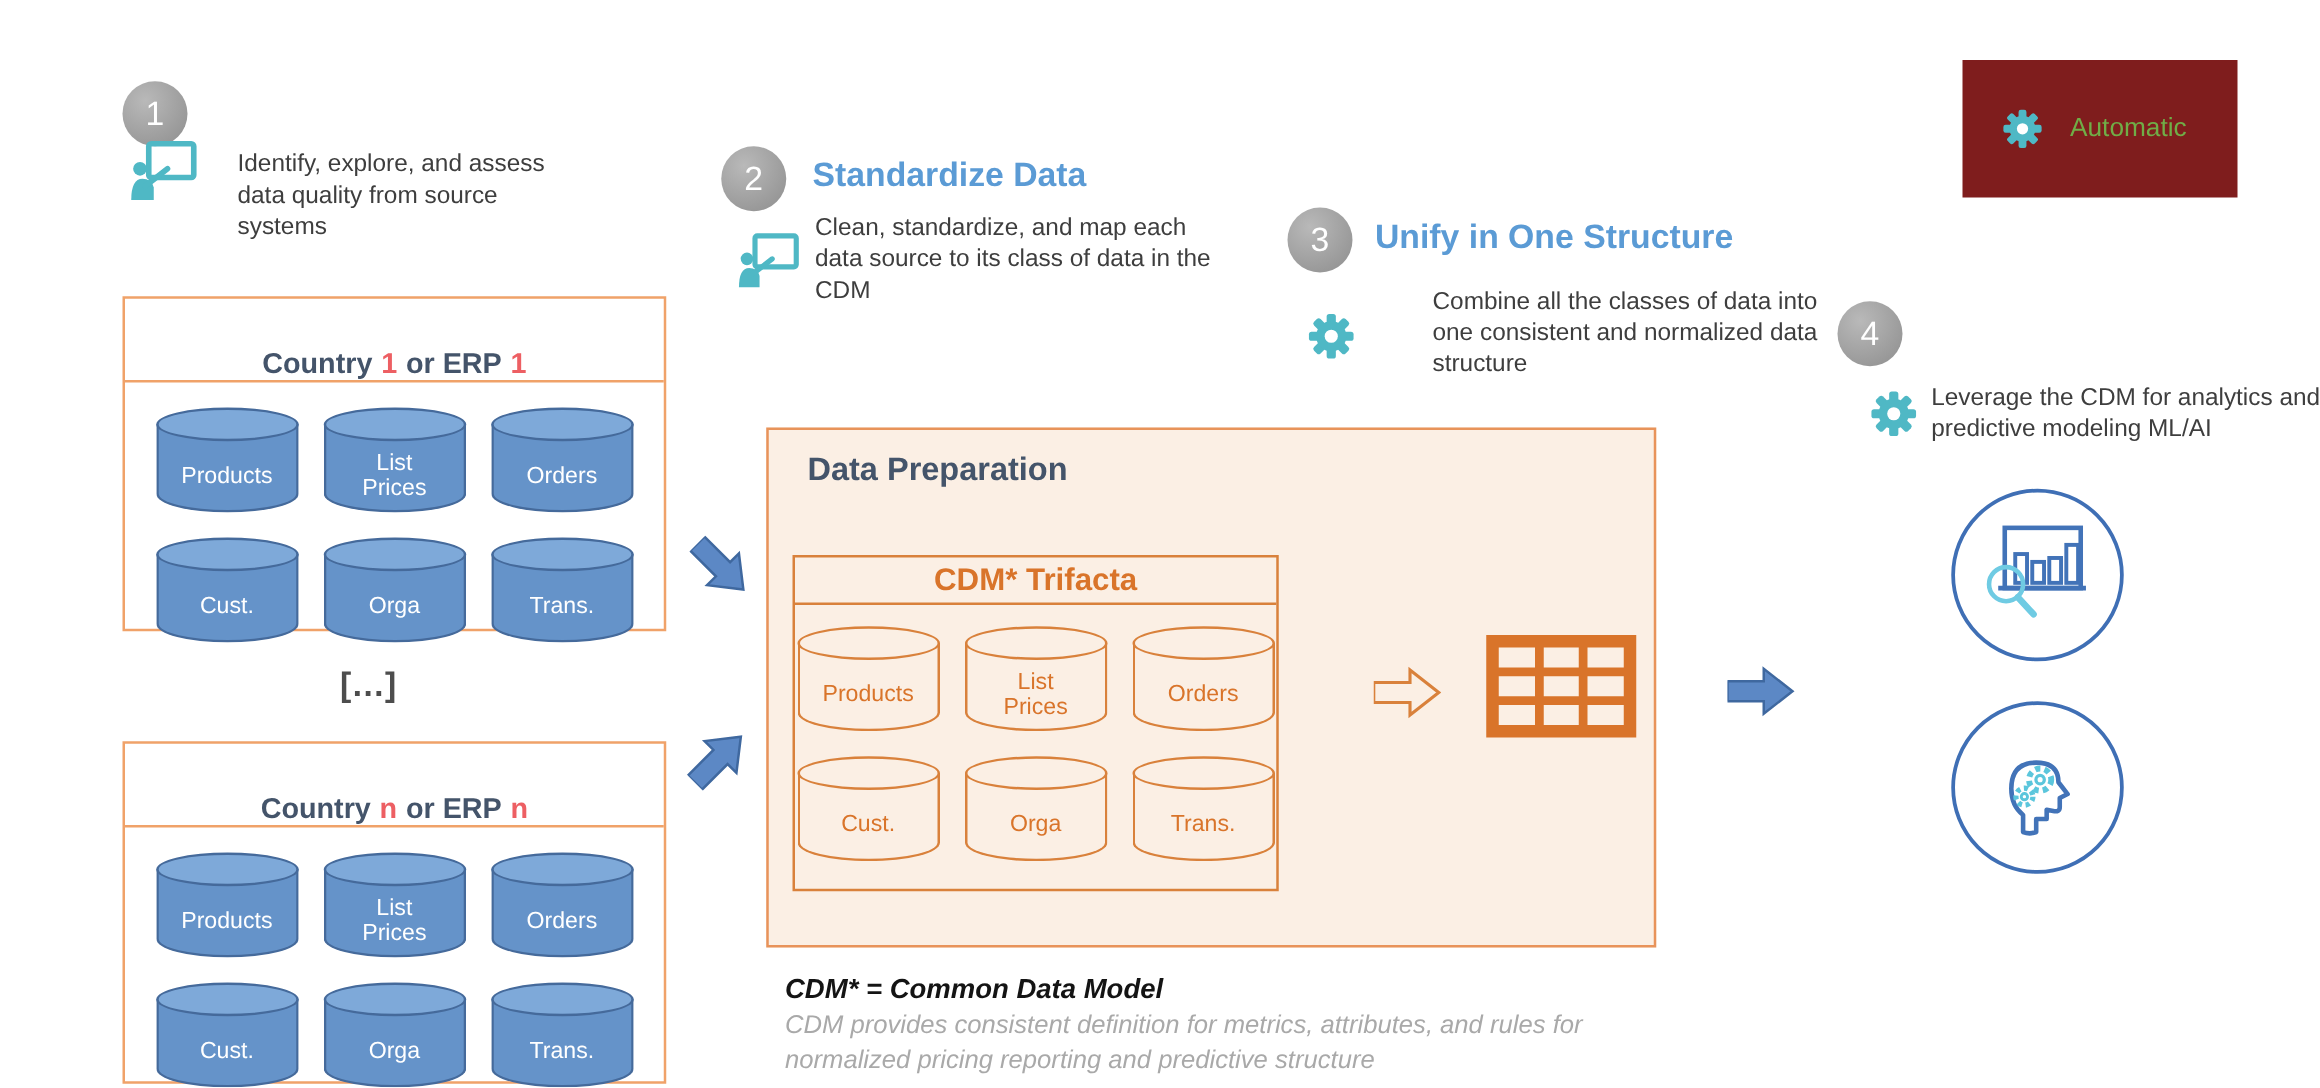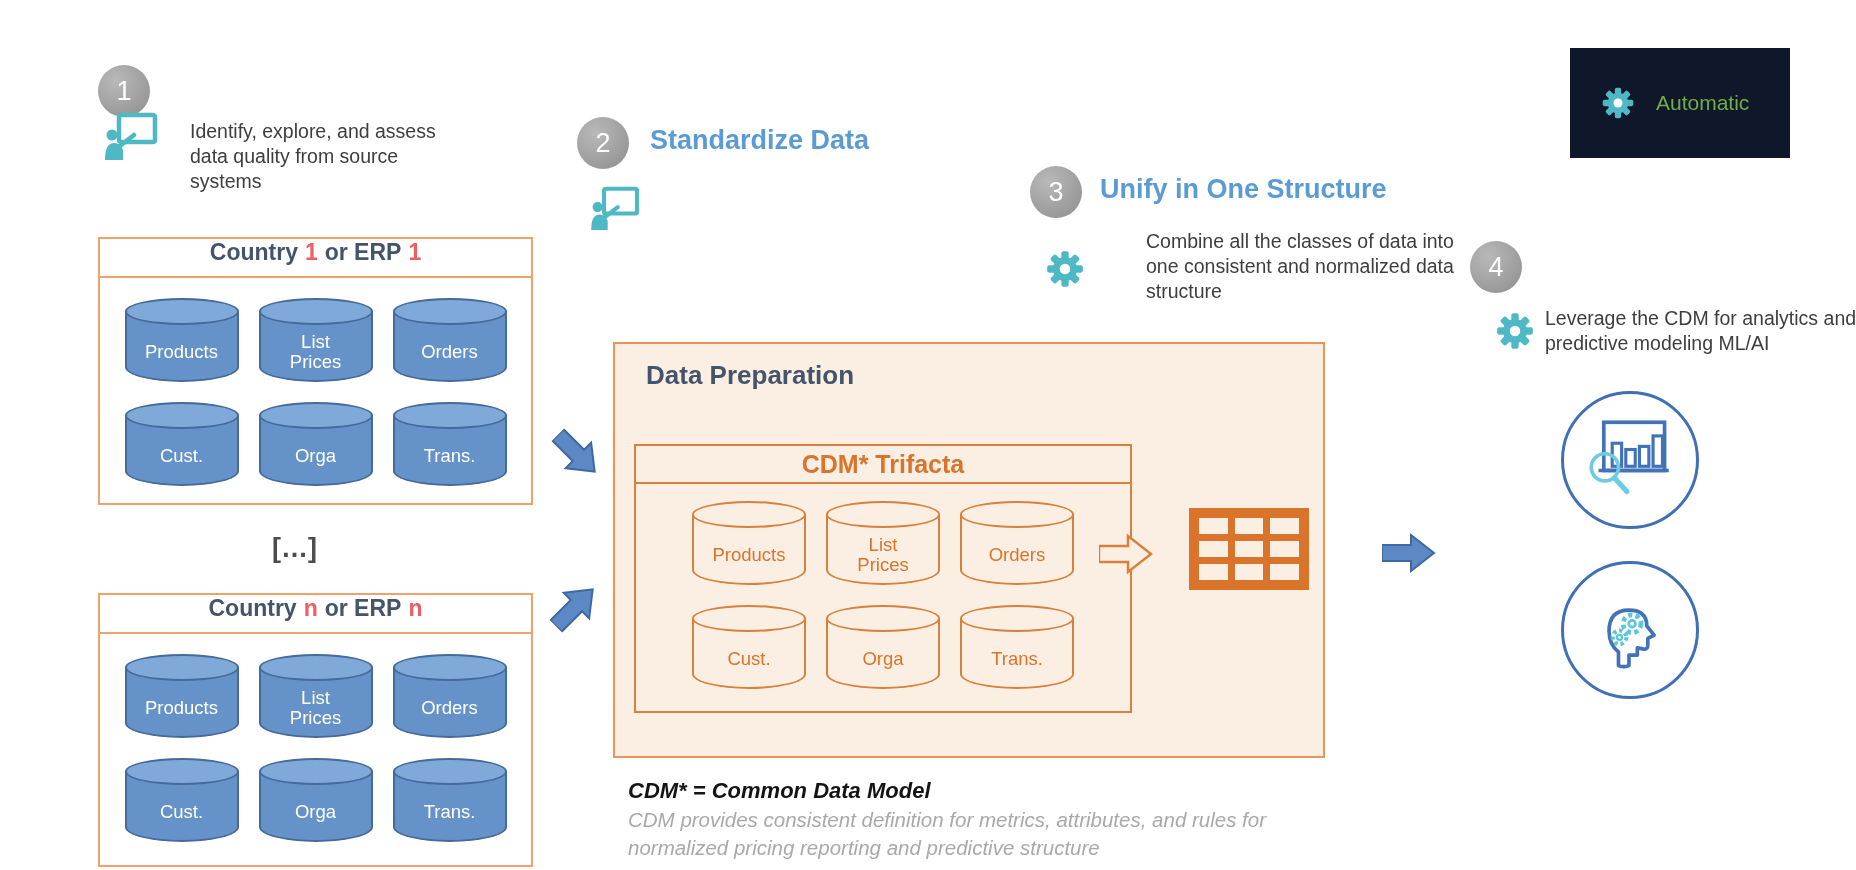--- a/index.html
+++ b/index.html
@@ -8,28 +8,28 @@
   
   .step-circle { position:absolute; width:52px; height:52px; border-radius:50%;
     background:radial-gradient(circle at 35% 30%, #b9b9b9, #8d8d8d);
     color:#fff; font-size:27px; display:flex; align-items:center; justify-content:center; }
   .step-title { position:absolute; color:#5B9BD5; font-weight:bold; font-size:27px; line-height:32px; }
   .step-desc { position:absolute; color:#3E3E3E; font-size:19.5px; line-height:25px; }
   .step-icon { position:absolute; }
 
   
   .legend { position:absolute; left:1570px; top:48px; width:220px; height:110px;
-    background:#0f172a; display:flex; flex-direction:column; justify-content:space-evenly; padding-left:30px; box-sizing:border-box; }
+    background:#7f1d1d; display:flex; flex-direction:column; justify-content:space-evenly; padding-left:30px; box-sizing:border-box; }
   .legend-row { display:flex; align-items:center; gap:20px; }
   .legend-label { color:#70AD47; font-size:21px; }
 
   
   .src-box { position:absolute; width:435px; background:#fff; border:2px solid #F0A269; box-sizing:border-box; }
-  .src-head { height:37px; border-bottom:2px solid #F0A269; display:flex; align-items:flex-start; justify-content:center; gap:7px;
-    font-size:23px; font-weight:bold; }
+  .src-head { height:37px; border-bottom:2px solid #F0A269; display:flex; align-items:flex-end; justify-content:center; gap:7px;
+    font-size:23px; font-weight:bold;margin-top:28px; }
   .navy { color:#44546A; } .red { color:#ED5F63; }
   .cyl-grid { display:flex; flex-wrap:wrap; justify-content:center; column-gap:18px; row-gap:13px; padding-top:20px;gap:20px; }
 
   
   .cyl { position:relative; width:114px; height:84px; }
   .cyl-body { position:absolute; left:0; right:0; top:13px; bottom:0; box-sizing:border-box;
     border-radius:0 0 57px 57px / 0 0 15px 15px; }
   .cyl-top { position:absolute; left:0; right:0; top:0; height:27px; box-sizing:border-box; border-radius:50%; }
   .cyl-label { position:absolute; left:50%; transform:translateX(-50%); top:26px; bottom:2px; max-width:92px;
     display:flex; align-items:center; justify-content:center; text-align:center; font-size:18.5px; line-height:20px; }
@@ -39,21 +39,21 @@
   .orange .cyl-body { background:#FBEFE4; border:2px solid #D9813B; border-top:none; }
   .orange .cyl-top  { background:#FBEFE4; border:2px solid #D9813B; }
   .orange .cyl-label { color:#D9742A; }
 
   .ellipsis { position:absolute; left:272px; top:533px; font-size:27px; font-weight:bold; color:#4d4d4d; }
 
   
   .prep-box { position:absolute; left:613px; top:342px; width:712px; height:416px;
     background:#FBEFE4; border:2px solid #E8935A; box-sizing:border-box; }
   .prep-title { position:absolute; left:31px; top:16px; color:#44546A; font-weight:bold; font-size:26px; }
-  .cdm-box { position:absolute; left:19px; top:100px; width:498px; height:269px; border:2px solid #D9813B; box-sizing:border-box; }
+  .cdm-box { position:absolute; left:19px; top:100px; width:389px; height:269px; border:2px solid #D9813B; box-sizing:border-box; }
   .cdm-head { height:36px; border-bottom:2px solid #D9813B; display:flex; align-items:center; justify-content:center;
     color:#D9742A; font-weight:bold; font-size:25px; }
   .cdm-box .cyl-grid { padding-top:17px; }
 
   .grid-icon { position:absolute; left:574px; top:164px; width:120px; height:82px; background:#D9742A;
     display:grid; grid-template-columns:repeat(3,1fr); grid-template-rows:repeat(3,1fr); gap:7px; padding:10px; box-sizing:border-box; }
   .grid-icon > div { background:#FBEFE4; }
 
   
   .block-arrow { position:absolute; }
@@ -106,20 +106,21 @@
   <svg class="step-icon" style="left:104px;top:112px" width="54" height="48" viewBox="0 0 54 48">
       <use href="#manual-glyph"></use>
     </svg>
   <div class="step-desc" style="left:190px;top:119px;width:268px">Identify, explore, and assess data quality from source systems</div>
 
   <div class="step-circle" style="left:577px;top:117px">2</div>
   <div class="step-title" style="left:650px;top:124px">Standardize Data</div>
   <svg class="step-icon" style="left:590px;top:186px" width="50" height="44" viewBox="0 0 54 48">
       <use href="#manual-glyph"></use>
     </svg>
+  <div class="step-desc" style="left:652px;top:170px;width:335px">Clean, standardize, and map each data source to its class of data in the CDM</div>
 
   <div class="step-circle" style="left:1030px;top:166px">3</div>
   <div class="step-title" style="left:1100px;top:173px">Unify in One Structure</div>
   <svg class="step-icon" style="left:1044px;top:248px" width="42" height="42" viewBox="0 0 40 40">
       <use href="#gear-solid"></use>
     </svg>
   <div class="step-desc" style="left:1146px;top:229px;width:330px">Combine all the classes of data into one consistent and normalized data structure</div>
 
   <div class="step-circle" style="left:1470px;top:241px">4</div>
   <svg class="step-icon" style="left:1494px;top:310px" width="42" height="42" viewBox="0 0 40 40">

